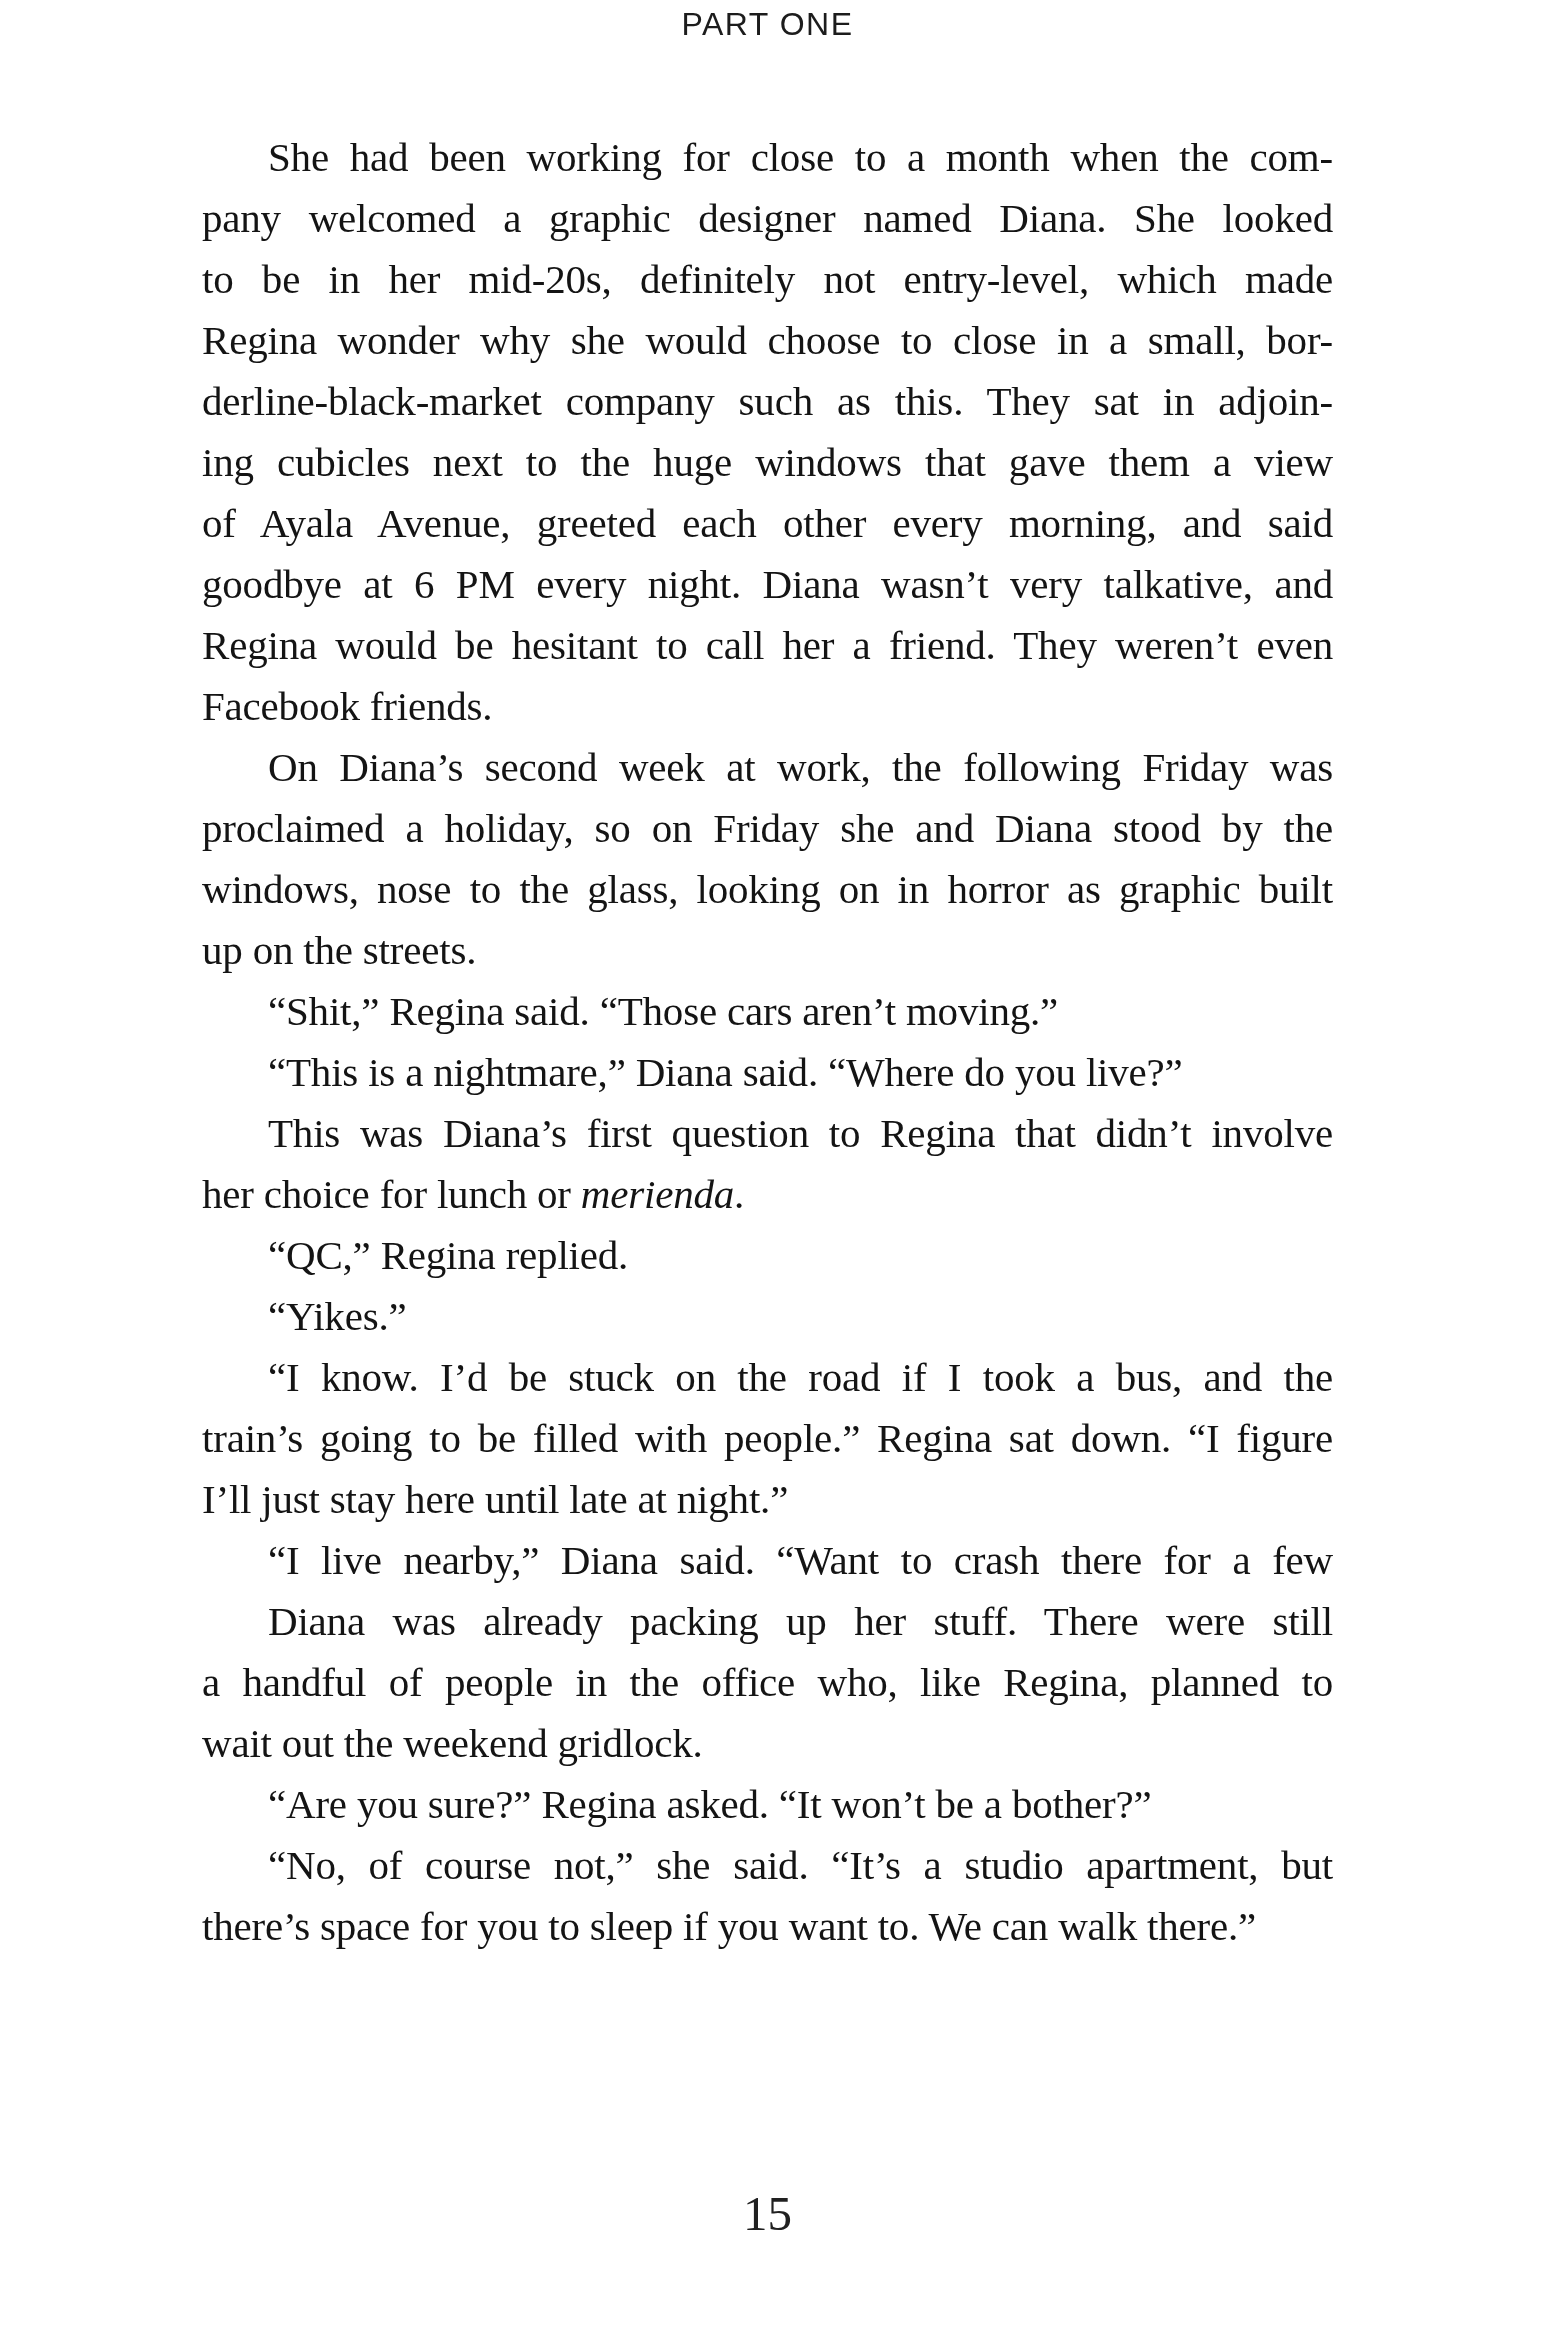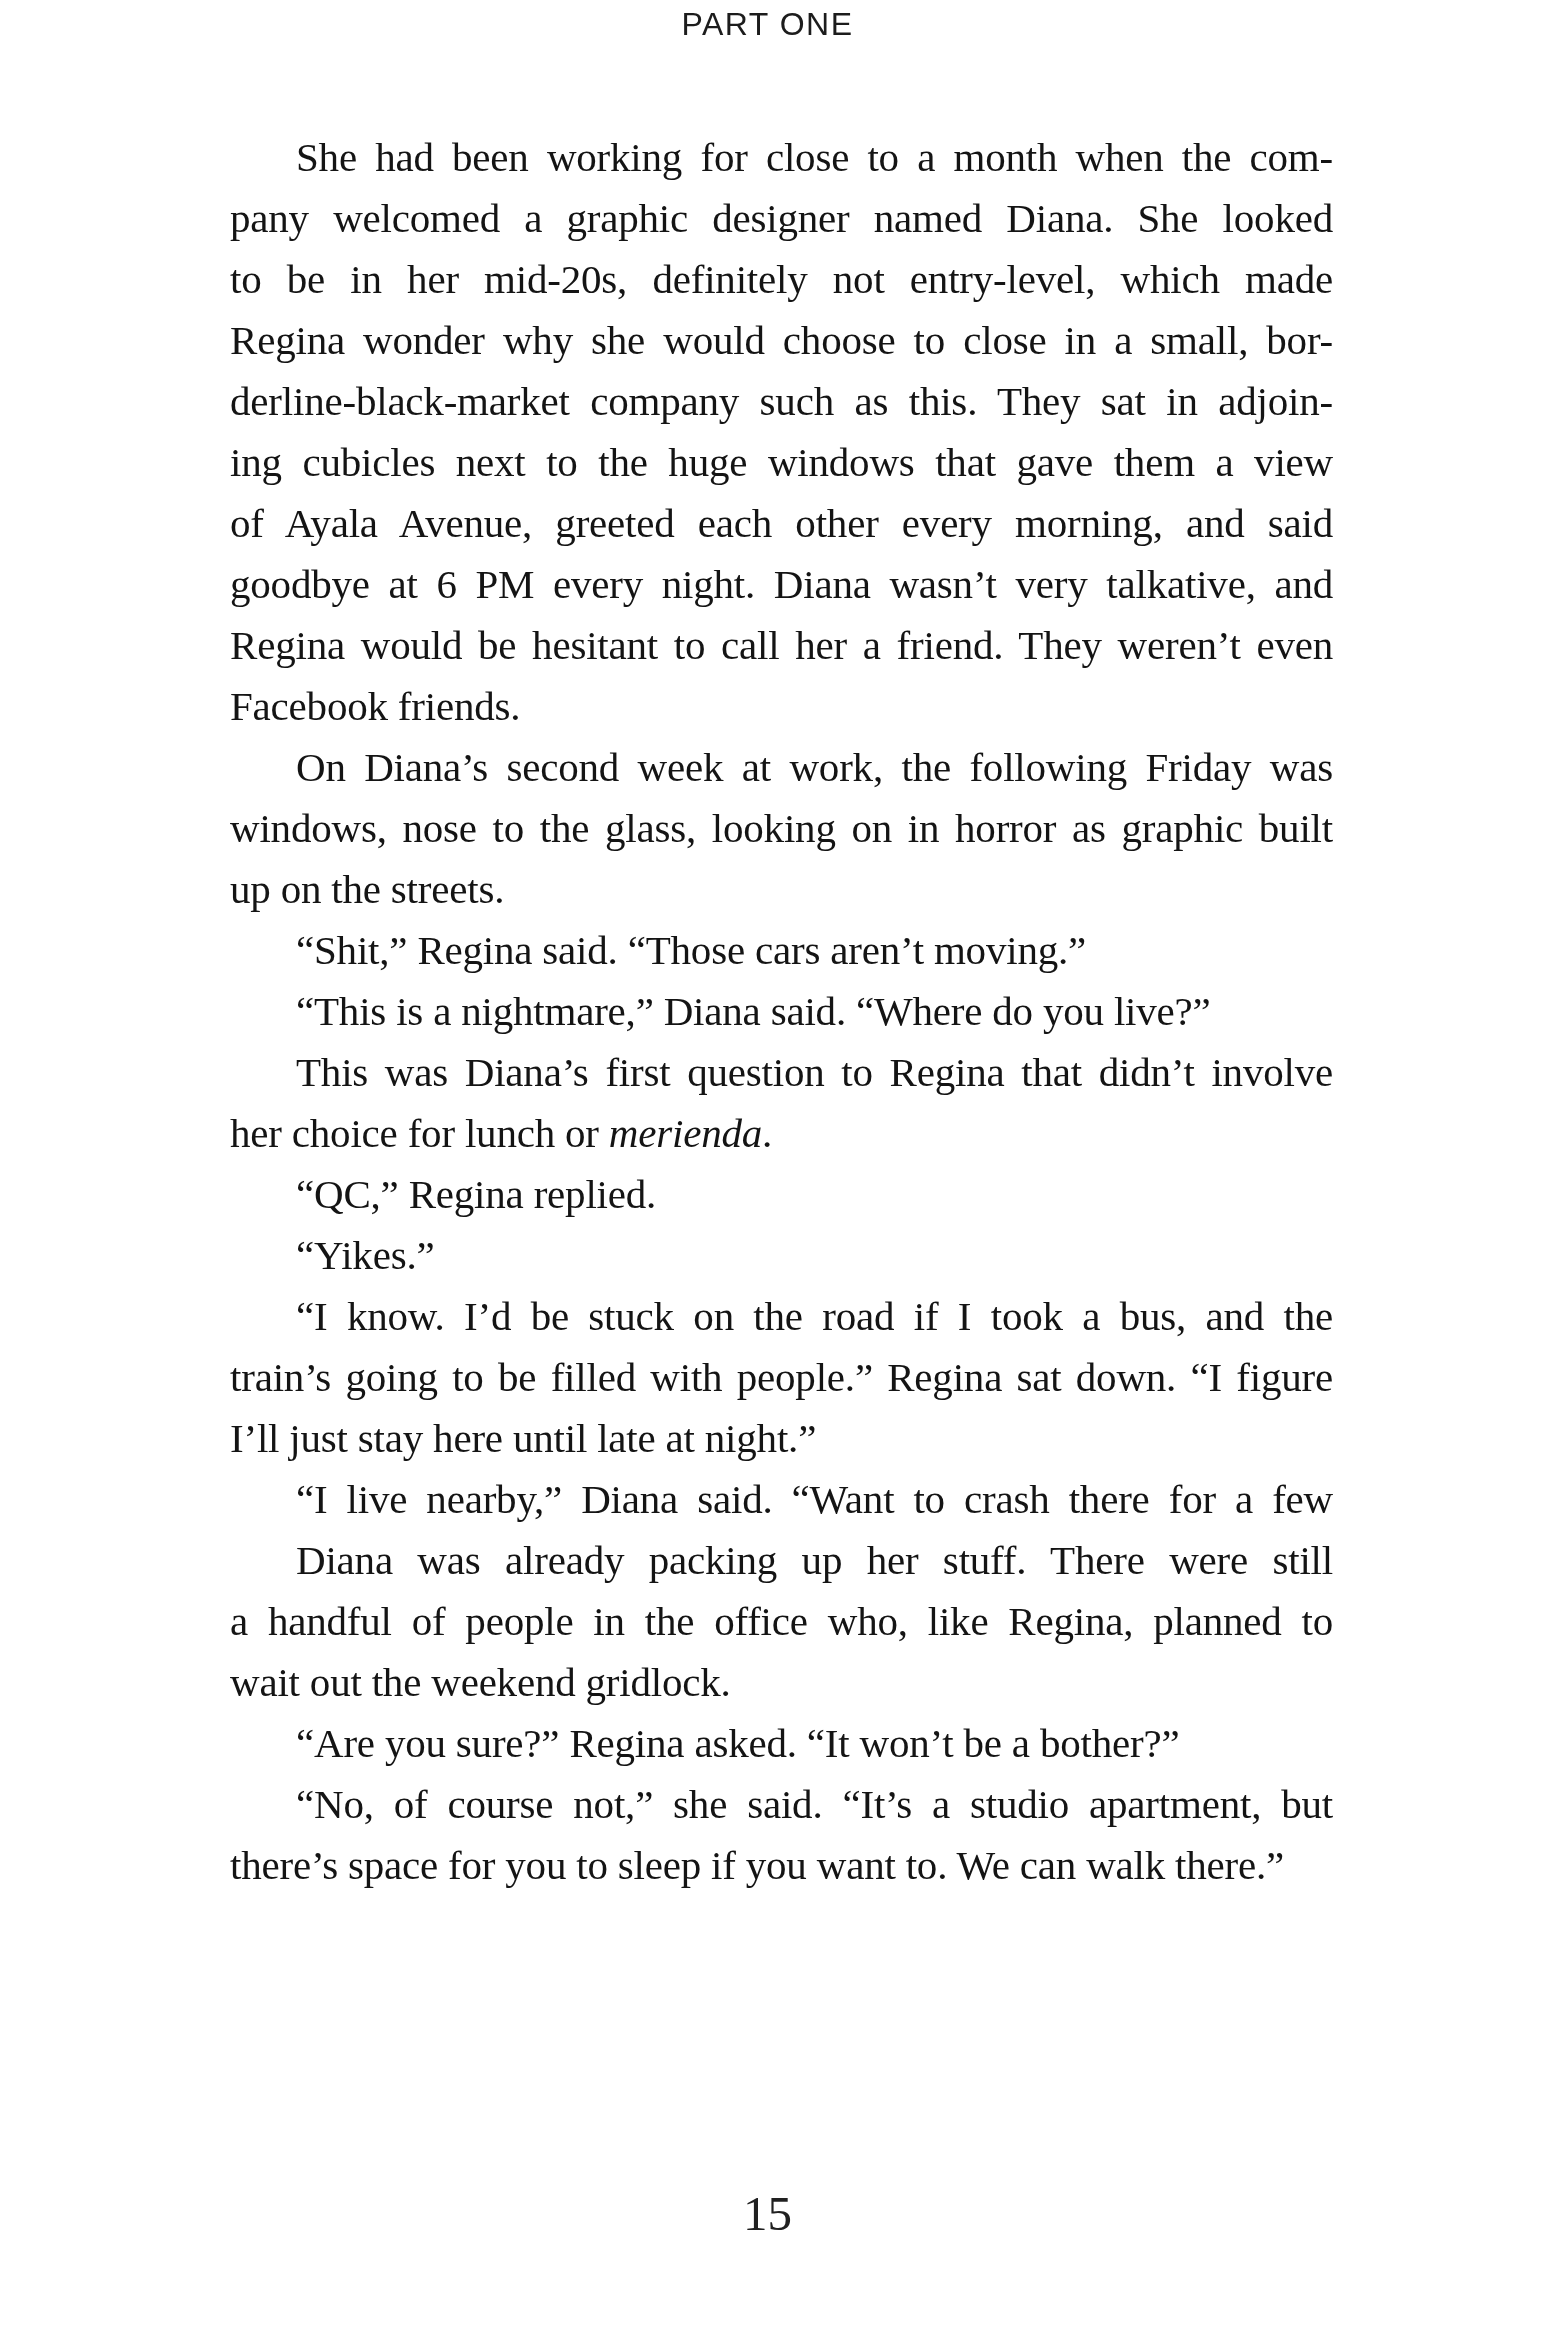--- a/index.html
+++ b/index.html
@@ -35,21 +35,20 @@
     width: 1131px;
     font-size: 41px;
     line-height: 61px;
     letter-spacing: -0.2px;
   }
   .line {
     text-align: justify;
     text-align-last: justify;
     white-space: nowrap;
     height: 61px;
-    margin-left: 28px;
   }
   .line.last {
     text-align-last: left;
   }
   .line.first {
     text-indent: 66px;
   }
   .folio {
     position: absolute;
     top: 2185px;
@@ -71,20 +70,21 @@
       <div class="line"><span>pany welcomed a graphic designer named Diana. She looked</span></div>
       <div class="line"><span>to be in her mid-20s, definitely not entry-level, which made</span></div>
       <div class="line"><span>Regina wonder why she would choose to close in a small, bor-</span></div>
       <div class="line"><span>derline-black-market company such as this. They sat in adjoin-</span></div>
       <div class="line"><span>ing cubicles next to the huge windows that gave them a view</span></div>
       <div class="line"><span>of Ayala Avenue, greeted each other every morning, and said</span></div>
       <div class="line"><span>goodbye at 6 PM every night. Diana wasn’t very talkative, and</span></div>
       <div class="line"><span>Regina would be hesitant to call her a friend. They weren’t even</span></div>
       <div class="line last"><span>Facebook friends.</span></div>
       <div class="line first"><span>On Diana’s second week at work, the following Friday was</span></div>
+      <div class="line"><span>proclaimed a holiday, so on Friday she and Diana stood by the</span></div>
       <div class="line"><span>windows, nose to the glass, looking on in horror as graphic built</span></div>
       <div class="line last"><span>up on the streets.</span></div>
       <div class="line first last"><span>“Shit,” Regina said. “Those cars aren’t moving.”</span></div>
       <div class="line first last"><span>“This is a nightmare,” Diana said. “Where do you live?”</span></div>
       <div class="line first"><span>This was Diana’s first question to Regina that didn’t involve</span></div>
       <div class="line last"><span>her choice for lunch or </span><i>merienda</i><span>.</span></div>
       <div class="line first last"><span>“QC,” Regina replied.</span></div>
       <div class="line first last"><span>“Yikes.”</span></div>
       <div class="line first"><span>“I know. I’d be stuck on the road if I took a bus, and the</span></div>
       <div class="line"><span>train’s going to be filled with people.” Regina sat down. “I figure</span></div>

